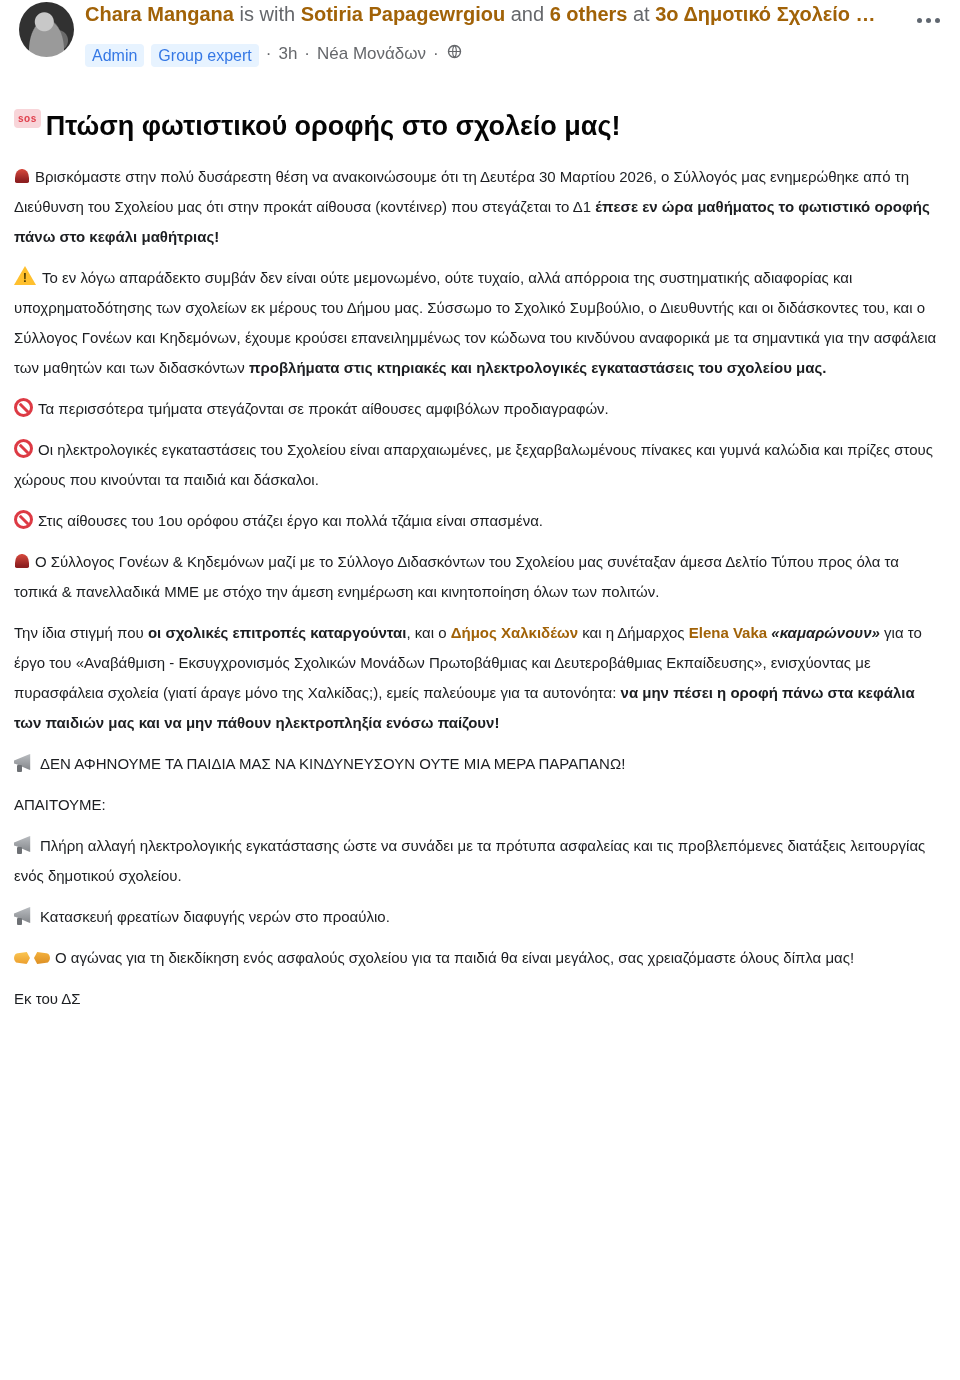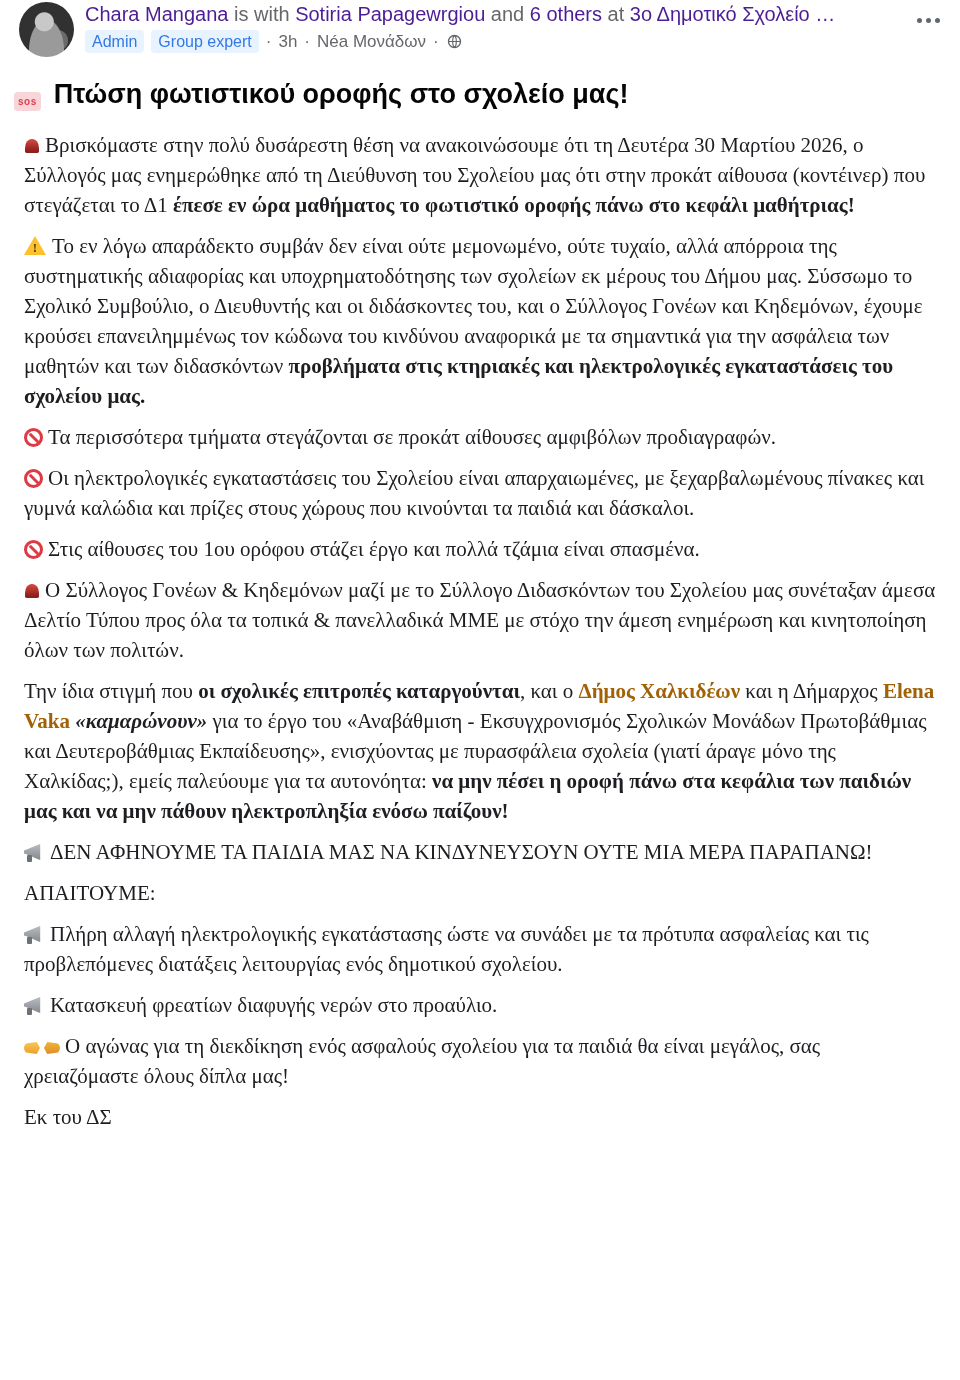--- a/index.html
+++ b/index.html
@@ -16,36 +16,36 @@
     width:55px; height:55px; border-radius:50%; flex:0 0 55px;
     background:
       radial-gradient(circle at 46% 36%, #c8c8c8 0 9px, rgba(0,0,0,0) 10px),
       radial-gradient(ellipse at 50% 88%, #9a9a9a 0 17px, rgba(0,0,0,0) 18px),
       radial-gradient(circle at 70% 70%, #6a6a6a 0 10px, rgba(0,0,0,0) 11px),
       #313131;
   }
   .header-info { margin-left:11px; flex:1 1 auto; min-width:0; }
   .name-line { font-size:20px; line-height:25px; color:#65676b;
                white-space:nowrap; overflow:hidden; text-overflow:ellipsis; }
-  .name-line .strong { color:#4c1d95; font-weight:400; }
-  .meta-line { margin-top:3px; display:flex; align-items:center; gap:7px;
+  .name-line .strong { color:#a16207; font-weight:700; }
+  .meta-line { margin-top:17px; display:flex; gap:7px;
                font-size:17px; color:#65676b; }
   .badge { background:#e7f3ff; color:#3578e5; font-size:16px; font-weight:400;
            padding:2px 7px; border-radius:4px; line-height:19px; cursor:pointer; }
   .meta-sep { color:#65676b; }
   .globe { display:inline-flex; margin-left:1px; }
   .options-btn { display:flex; gap:4px; align-items:center; padding:10px 6px; margin-top:6px; cursor:pointer; }
   .options-btn i { width:5px; height:5px; border-radius:50%; background:#606770; display:block; }
 
   
-  .post-title { padding:0 14px; margin-top:20px; font-size:27px; line-height:34px;
-                font-weight:700; color:#050505; display:flex; align-items:flex-end; gap:8px; }
+  .post-title { padding:0 14px; margin-top:42px; font-size:27px; line-height:34px;
+                font-weight:700; color:#050505; display:flex; align-items:flex-start; }
 
   
-  .post-body { padding:0 24px; margin-top:19px; font-size:21px; line-height:30px; color:#1c1e21;font-family:Liberation Serif, serif; }
+  .post-body { padding:0 14px; margin-top:19px; font-size:15px; line-height:30px; color:#1c1e21; }
   .para { margin-bottom:11px; }
   .seg-b { font-weight:700; }
   .seg-i { font-weight:700; font-style:italic; }
   a.seg-a { color:#a16207; font-weight:700; text-decoration:none; cursor:pointer; }
 
   
   .emoji { display:inline-block; vertical-align:-2px; margin-right:5px; position:relative; }
 
   .emoji.sos {
     background:#f8d5d9; color:#e0404d; font-size:10px; font-weight:700;

